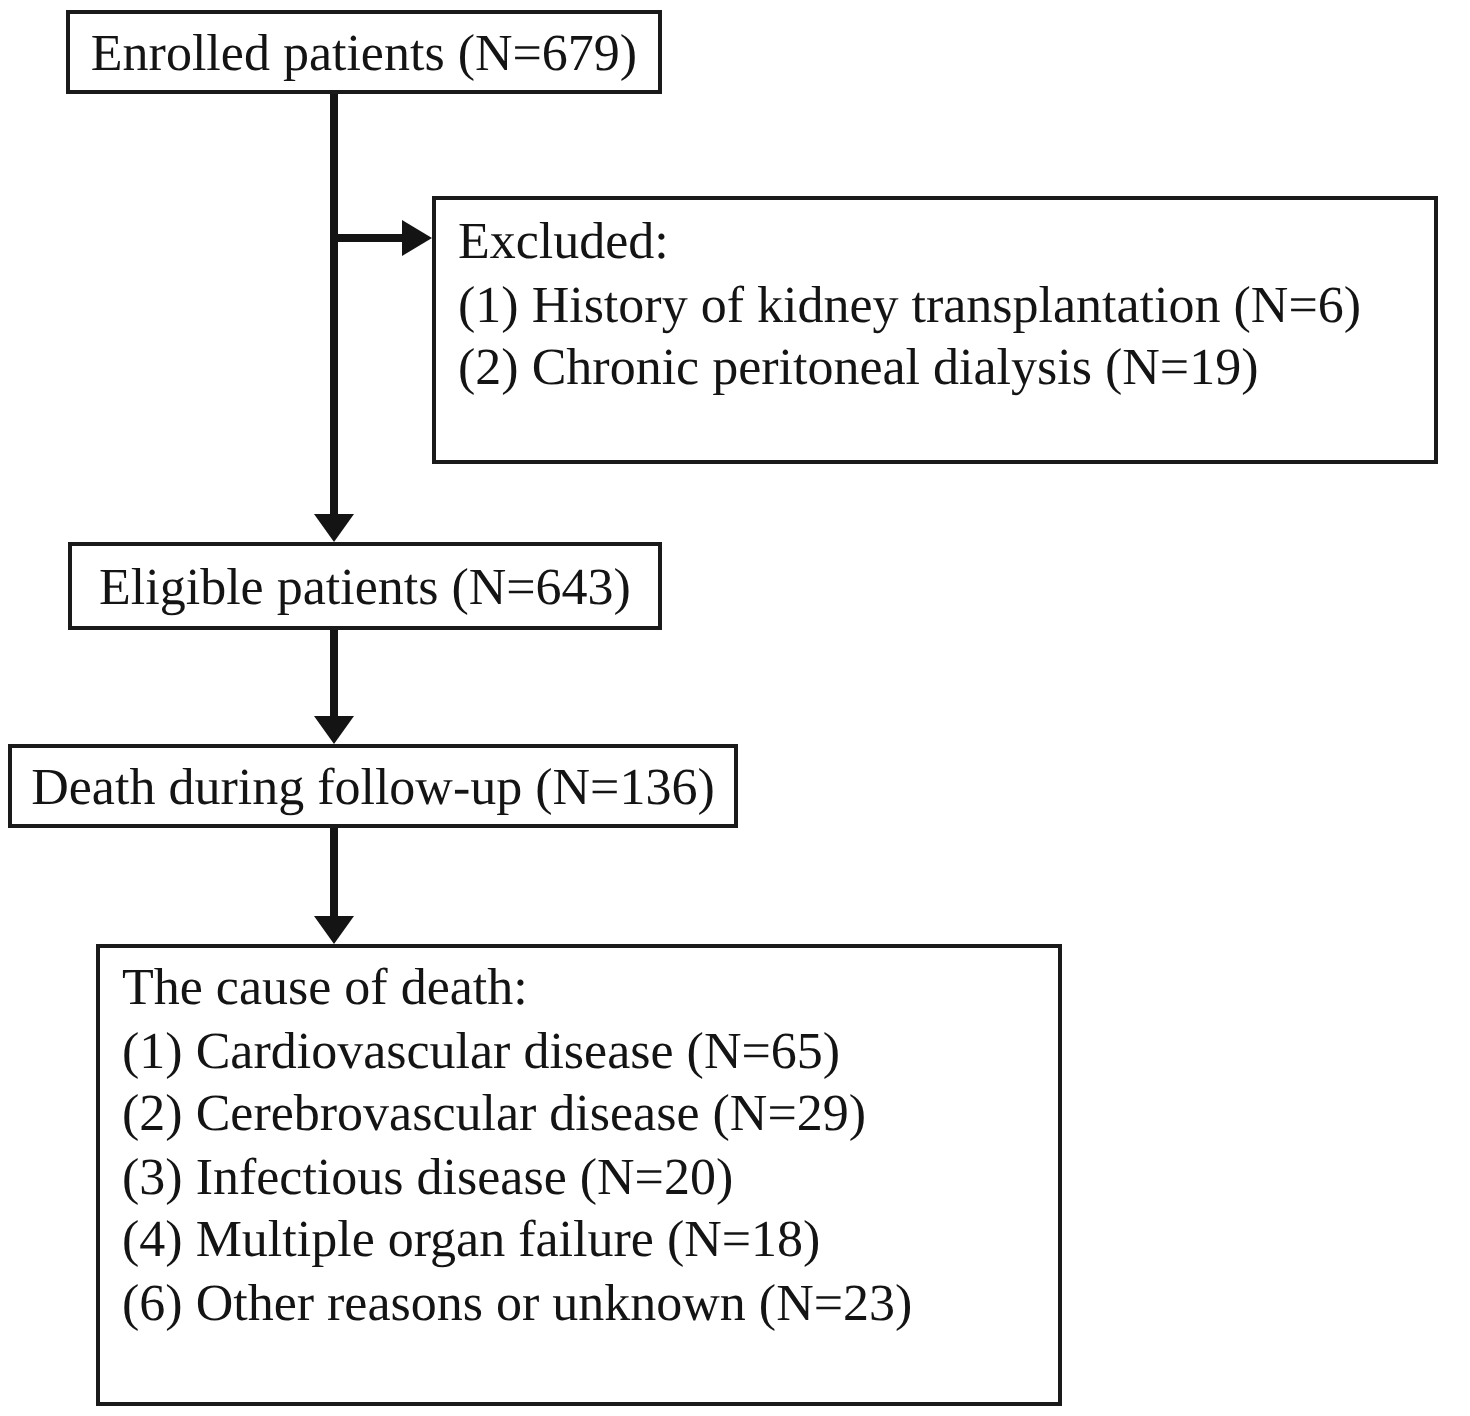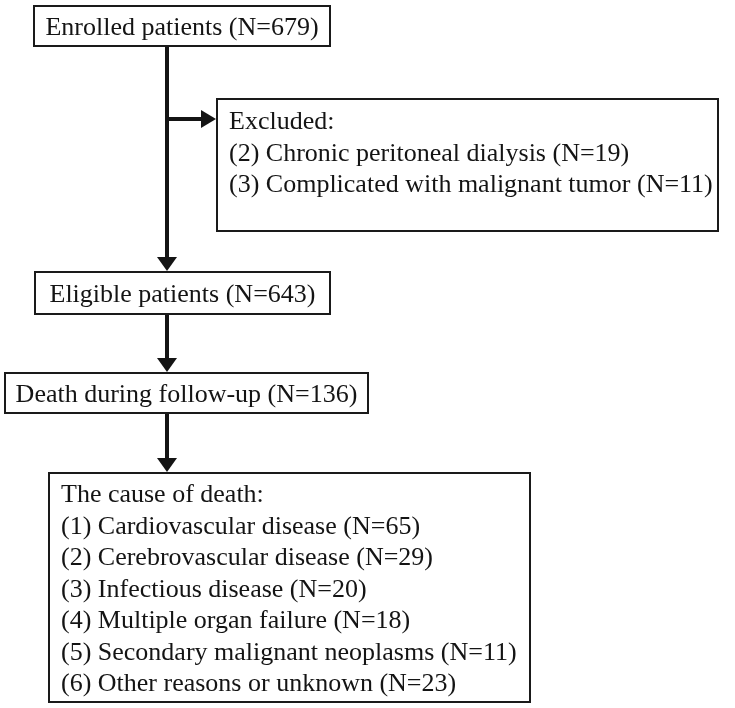--- a/index.html
+++ b/index.html
@@ -88,22 +88,22 @@
   </div>
 
   <div class="vline" id="vline-1"></div>
   <div class="arrow-down" id="ah-1"></div>
 
   <div class="hline" id="hline-branch"></div>
   <div class="arrow-right" id="ah-branch"></div>
 
   <div class="box multi" id="box-excluded">
     <div class="line">Excluded:</div>
+    <div class="line">(1) History of kidney transplantation (N=6)</div>
     <div class="line">(2) Chronic peritoneal dialysis (N=19)</div>
-    <div class="line">(3) Complicated with malignant tumor (N=11)</div>
   </div>
 
   <div class="box single" id="box-eligible">
     <span>Eligible patients (N=643)</span>
   </div>
 
   <div class="vline" id="vline-2"></div>
   <div class="arrow-down" id="ah-2"></div>
 
   <div class="box single" id="box-death">
@@ -112,17 +112,16 @@
 
   <div class="vline" id="vline-3"></div>
   <div class="arrow-down" id="ah-3"></div>
 
   <div class="box multi" id="box-cause">
     <div class="line">The cause of death:</div>
     <div class="line">(1) Cardiovascular disease (N=65)</div>
     <div class="line">(2) Cerebrovascular disease (N=29)</div>
     <div class="line">(3) Infectious disease (N=20)</div>
     <div class="line">(4) Multiple organ failure (N=18)</div>
-    <div class="line">(5) Secondary malignant neoplasms (N=11)</div>
     <div class="line">(6) Other reasons or unknown (N=23)</div>
   </div>
 
 </div>
 
 </body></html>

